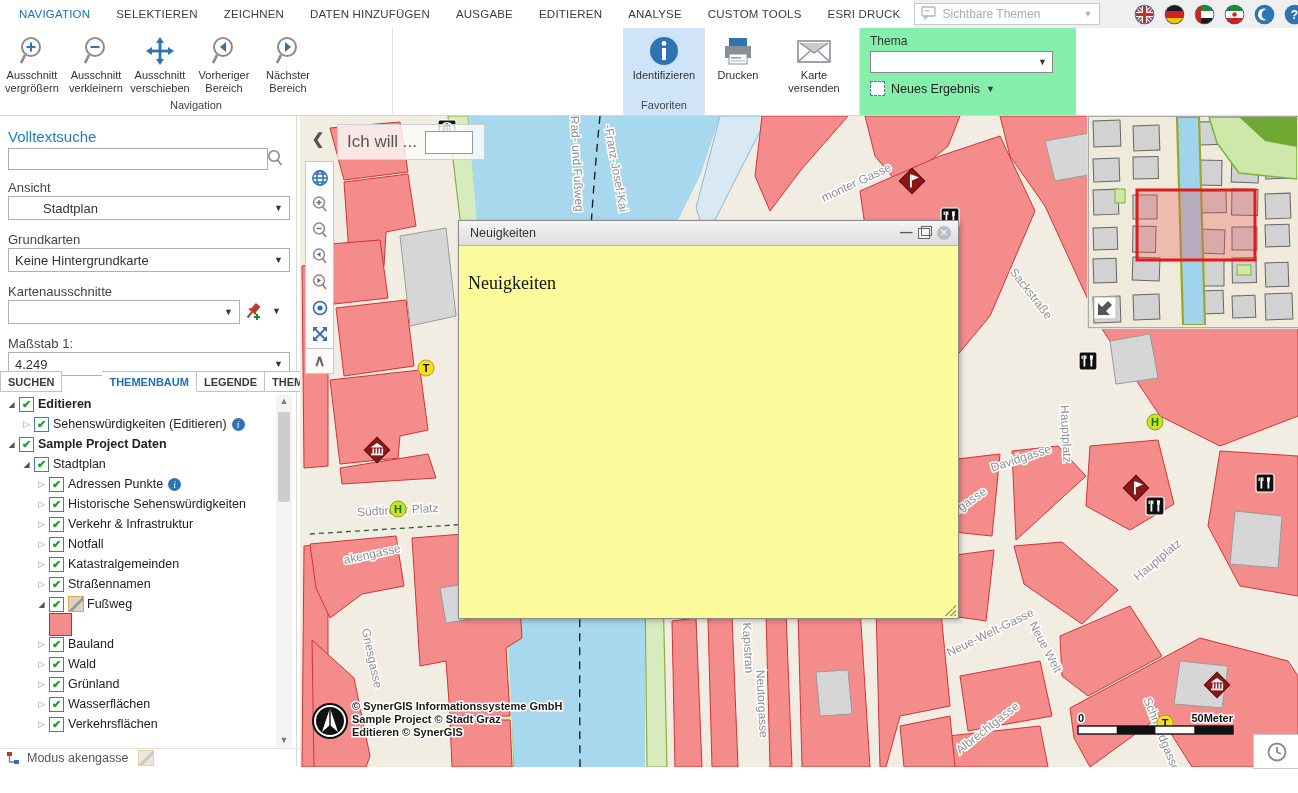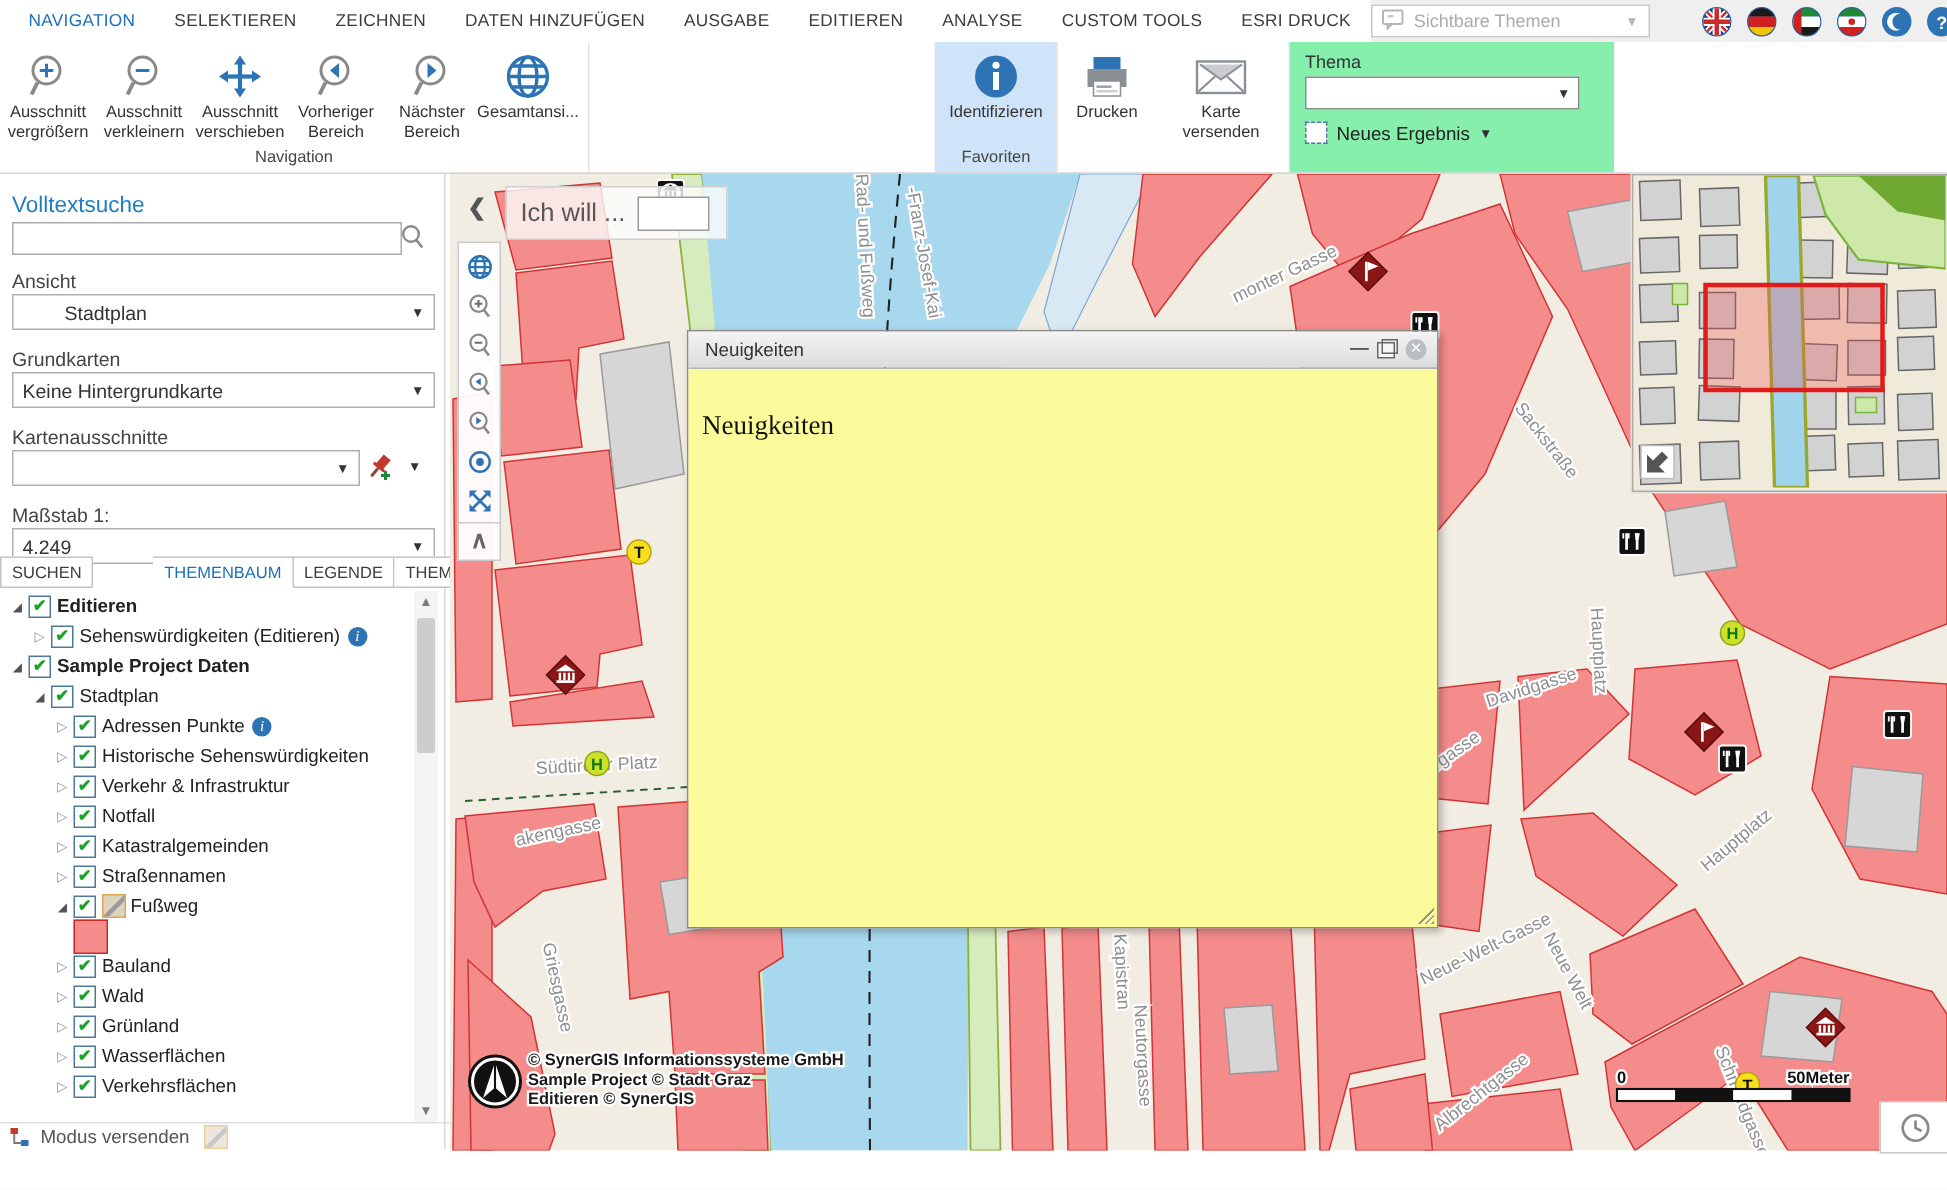--- a/index.html
+++ b/index.html
@@ -37,21 +37,21 @@
   .sidebar{position:absolute;left:0;top:116px;width:296px;height:650px;background:#fff;
            border-right:1px solid #d8d8d8;}
   .sb-head{position:absolute;left:8px;top:12px;font-size:15px;color:#1e7ec3;cursor:pointer;}
   .sb-search{position:absolute;left:8px;top:32px;width:250px;height:20px;border:1px solid #ababab;
              font-size:12px;padding:0 4px;font-family:"Liberation Sans",sans-serif;}
   .sb-mag{position:absolute;left:266px;top:33px;}
   .sb-label{position:absolute;left:8px;font-size:13px;color:#444;}
   .sb-select{position:absolute;left:8px;height:22px;border:1px solid #b0b0b0;background:#fff;
              font-size:13px;color:#333;display:flex;align-items:center;padding:0 6px;cursor:pointer;}
   .sb-select .dd-arrow{margin-left:auto;font-size:9px;color:#333;}
-  .tabs{position:absolute;left:0;top:255px;width:296px;height:21px;display:flex;}
+  .tabs{position:absolute;left:0;top:255px;width:296px;height:21px;display:flex;font-weight:bold;}
   .tab{border:1px solid #c3c3c3;border-left:none;font-size:11px;color:#3c3c3c;display:flex;
        align-items:center;justify-content:center;background:#fff;cursor:pointer;padding:0 7px;white-space:nowrap;}
   .tab:first-child{border-left:1px solid #c3c3c3;}
   .tab.active{color:#1d70b8;border-bottom:1px solid #fff;margin-left:40px;}
   .tree{position:absolute;left:0;top:278px;width:276px;height:354px;overflow:hidden;}
   .trow{height:20px;display:flex;align-items:center;font-size:12.5px;color:#222;cursor:pointer;white-space:nowrap;}
   .trow .exp{width:13px;font-size:8px;color:#555;text-align:center;}
   .trow .exp.col{color:#9a9a9a;font-size:9px;}
   .trow .cb{width:13px;height:13px;border:1px solid #4a7a9b;background:#fff;margin:0 4px 0 1px;
             font-size:11px;line-height:12px;text-align:center;color:#18a327;font-weight:bold;}
@@ -255,32 +255,20 @@
         <div class="rbtn">
           <span class="ric">
               <svg width="30" height="32" viewBox="0 0 30 32">
                 <circle cx="14" cy="12" r="9" fill="none" stroke="#8a8a8a" stroke-width="2"></circle>
                 <line x1="8" y1="20" x2="4" y2="28" stroke="#8a8a8a" stroke-width="2.6"></line>
                 <path d="M12 7 L18 12 L12 17 Z" fill="#2e74b5"></path>
               </svg>
             </span>
           <span class="rlbl"><span>Nächster</span><br><span>Bereich</span></span>
         </div>
-        <div class="rbtn">
-          <span class="ric">
-              <svg width="34" height="34" viewBox="0 0 34 34">
-                <g stroke="#2e74b5" stroke-width="2.2" fill="none">
-                  <circle cx="17" cy="17" r="13"></circle>
-                  <ellipse cx="17" cy="17" rx="6" ry="13"></ellipse>
-                  <path d="M4 17 H30 M6 10 H28 M6 24 H28"></path>
-                </g>
-              </svg>
-            </span>
-          <span class="rlbl"><span>Gesamtansi...</span><br><span></span></span>
-        </div>
       </div>
       <div class="glabel">Navigation</div>
     </div>
     <div class="rgroup" style="width:230px">
       <div class="glabel"></div>
     </div>
     <div class="rgroup active-group" style="width:80px">
       <div class="btnrow">
         <div class="rbtn" style="width:80px">
           <span class="ric">
@@ -482,21 +470,21 @@
       <span class="sarr" style="top:0">▲</span>
       <span class="thumb"></span>
       <span class="sarr" style="bottom:0">▼</span>
     </div>
     <div class="sb-footer">
       <svg width="15" height="14" viewBox="0 0 15 14">
           <rect x="1" y="1" width="5" height="4" fill="#c0392b"></rect>
           <rect x="8" y="9" width="5" height="4" fill="#2e74b5"></rect>
           <path d="M3.5 5 V11 H8" fill="none" stroke="#7a7a7a" stroke-width="1.3"></path>
         </svg>
-      <span>Modus versenden</span>
+      <span>Modus akengasse</span>
       <span class="edit-ic"></span>
     </div>
   </div>
 
   <div class="maparea">
     <svg id="mapsvg" width="998" height="651" viewBox="0 0 998 651">
       <rect width="998" height="651" fill="#F2EDE2"></rect>
 
       <polygon points="148,0 168,0 180,120 192,260 202,400 210,520 214,651 196,651 192,520 184,400 174,260 162,120" fill="#D6ECBE" stroke="#8FAE3A" stroke-width="1.2"></polygon>
       <polygon points="168,0 420,0 400,60 370,120 358,200 350,300 346,420 345,651 214,651 207,500 198,380 188,250 178,120" fill="#A8D8EE"></polygon>

